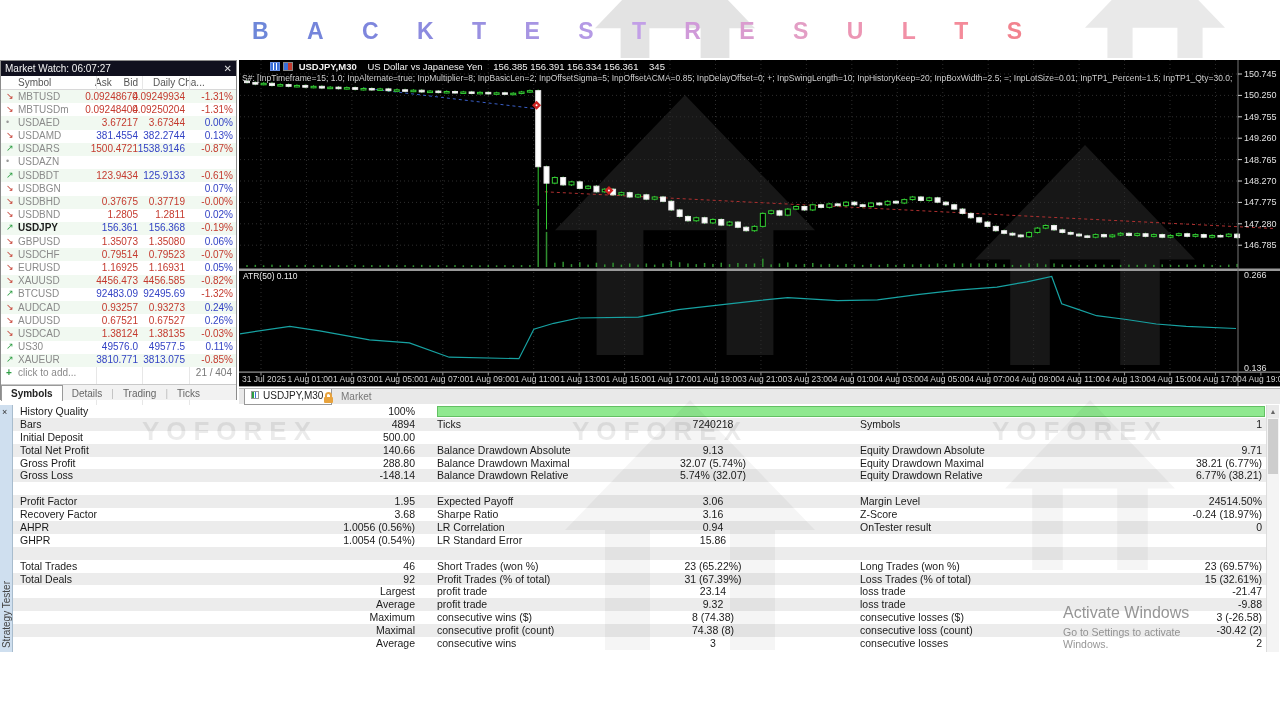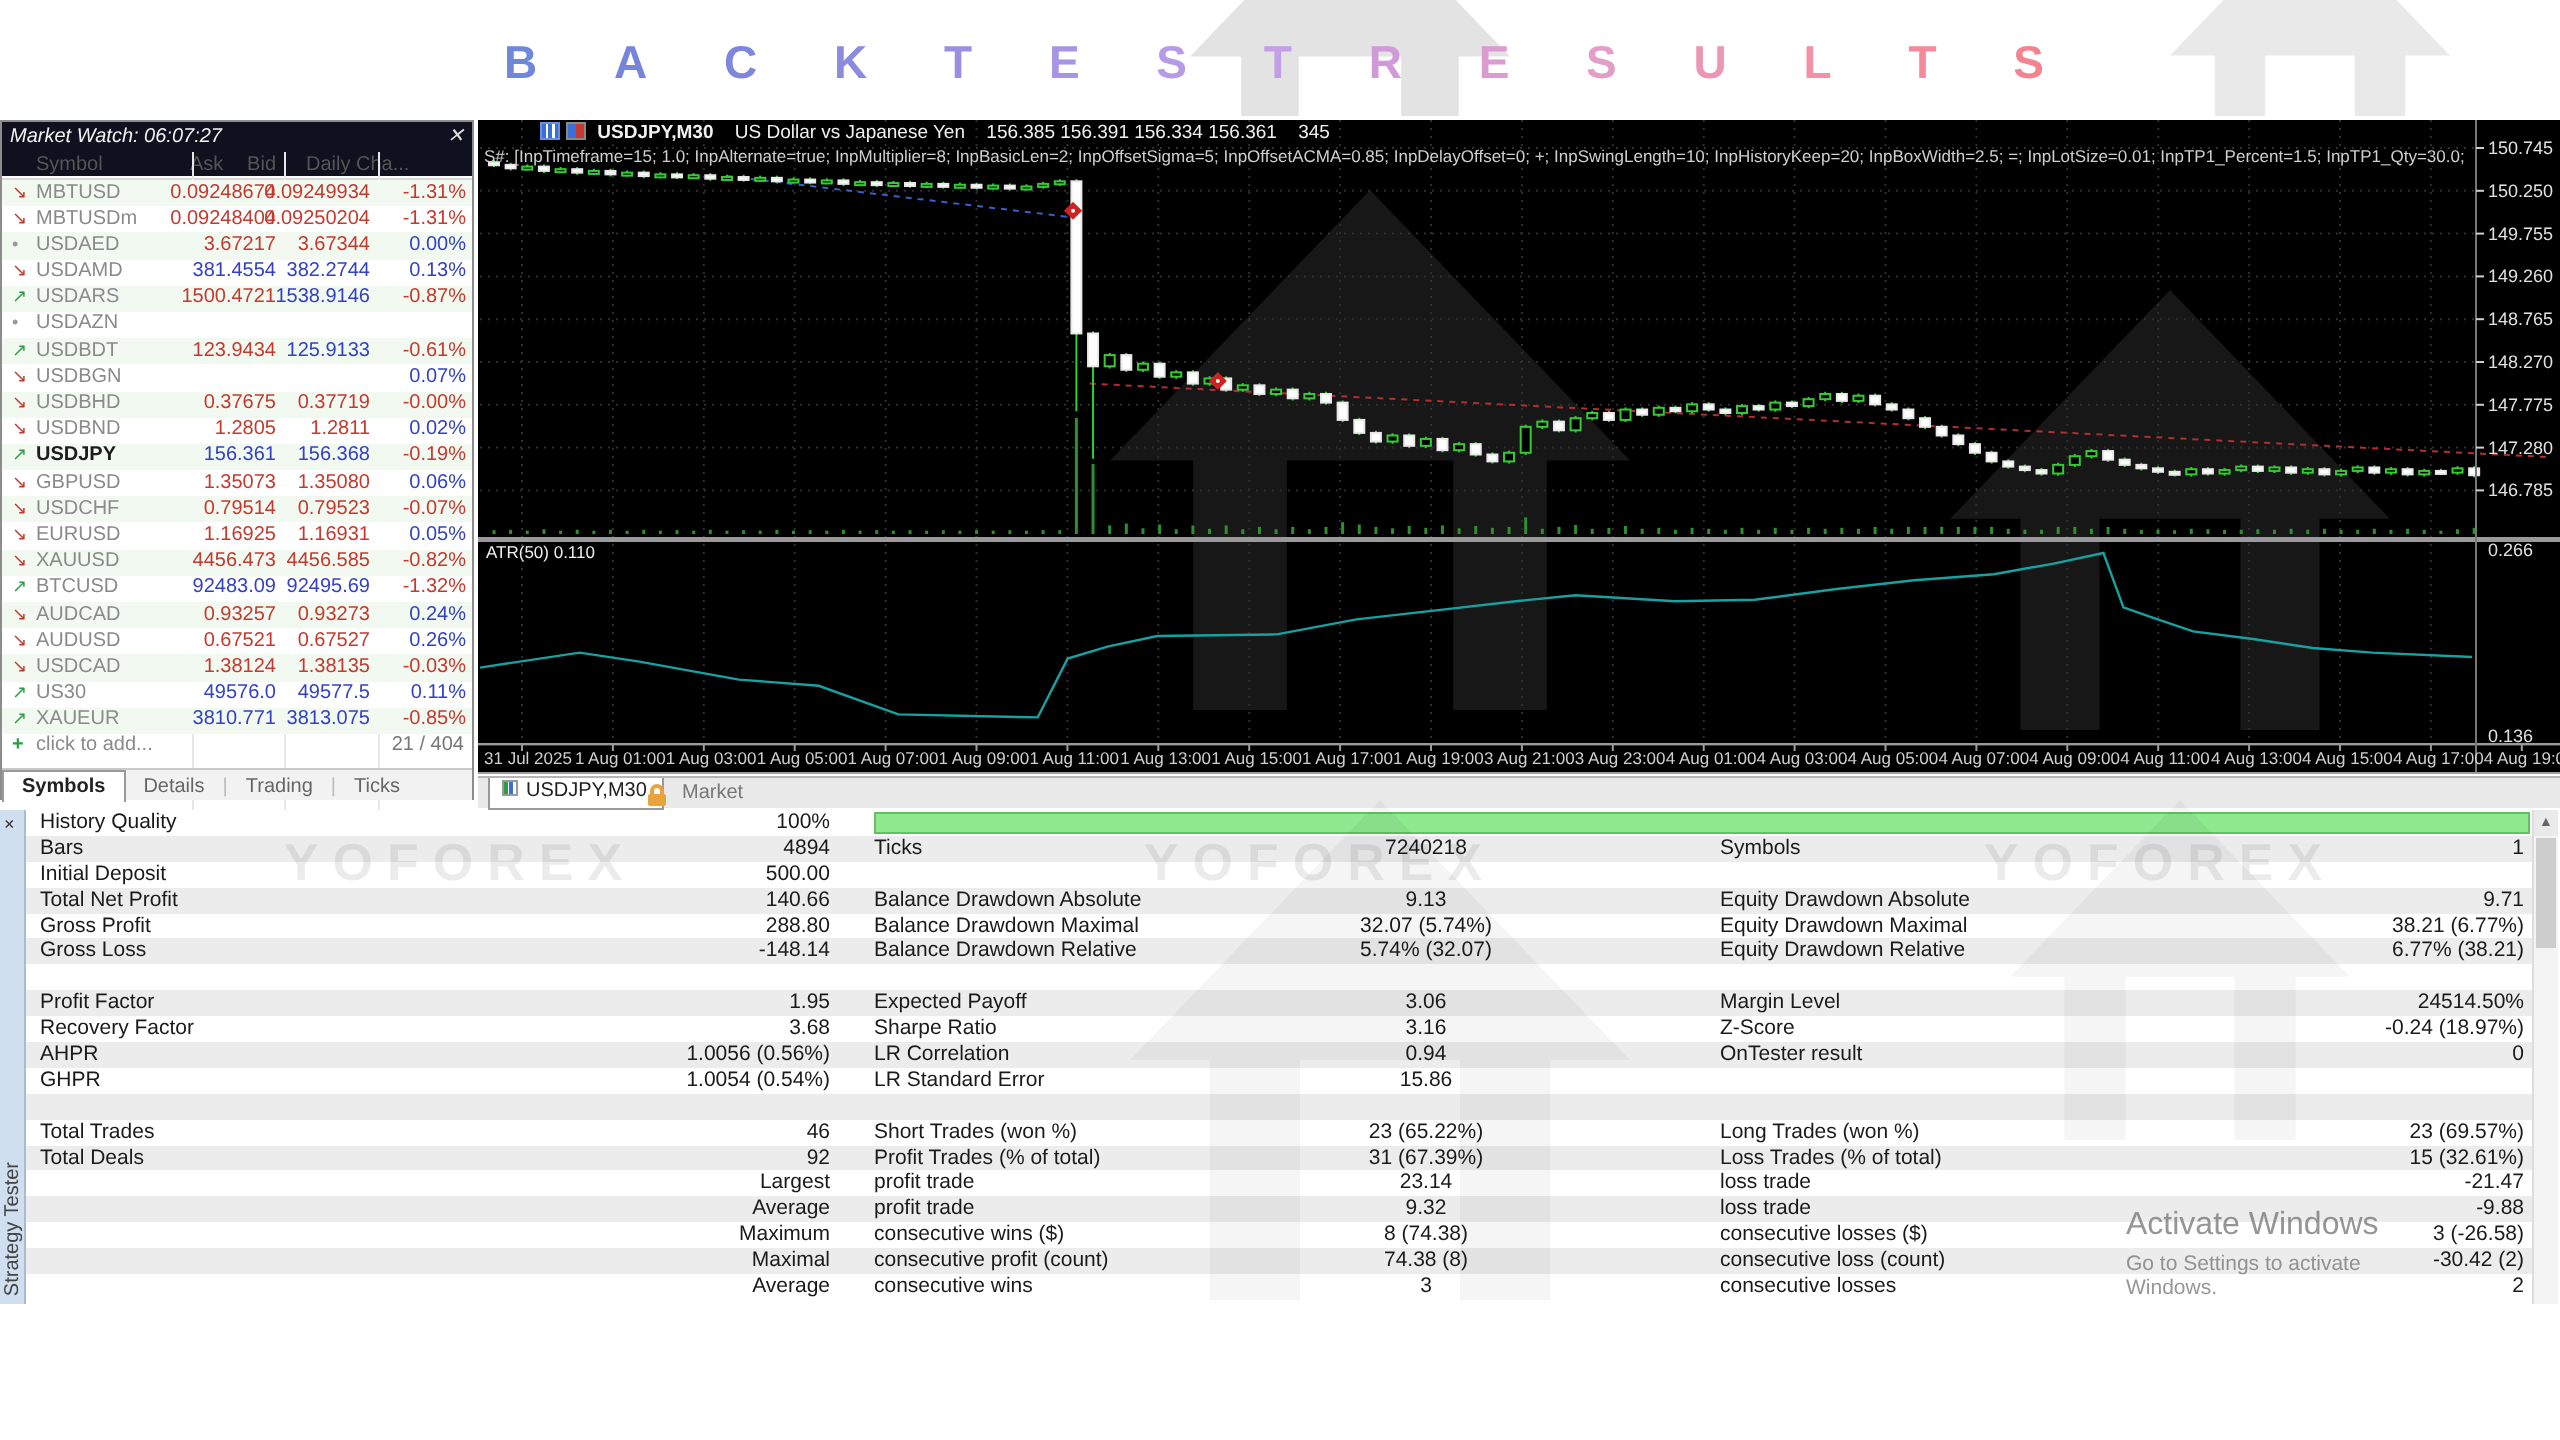--- a/index.html
+++ b/index.html
@@ -3,21 +3,21 @@
 <meta charset="utf-8">
 <style>
   html,body{margin:0;padding:0;background:#fff;}
   *{box-sizing:border-box;font-family:"Liberation Sans",sans-serif;}
   .stage{position:relative;width:1280px;height:720px;background:#fff;overflow:hidden;}
   
   .titlebar{position:absolute;left:0;top:0;width:1280px;height:58px;background:#fff;overflow:hidden;}
   .title-letters{position:absolute;left:252px;top:18px;width:770px;display:flex;justify-content:space-between;font-weight:bold;font-size:23px;}
   
   .mw{position:absolute;left:0;top:60px;width:237px;height:340px;background:#fff;border:1px solid #8c8c8c;}
-  .mw-head{position:absolute;left:0;top:0;width:235px;height:27px;background:#10101e;color:#f2f2f2;font-size:10px;line-height:15px;padding-left:4px;font-style:italic;}
+  .mw-head{position:absolute;left:0;top:0;width:235px;height:15px;background:#10101e;color:#f2f2f2;font-size:10px;line-height:15px;padding-left:4px;}
   .mw-close{position:absolute;right:4px;top:0;color:#ddd;cursor:default;font-size:10px;}
   .mw-cols{position:absolute;left:0;top:15px;width:235px;height:14px;font-size:10px;color:#555;border-bottom:1px solid #d8d8d8;}
   .mw-cols span{position:absolute;top:1px;}
   .colsep{position:absolute;top:15px;width:1px;height:351px;background:#e7e7e7;}
   .mw-rows{position:absolute;left:0;top:29px;width:235px;}
   .mw-row{position:relative;width:235px;height:13.2px;font-size:10px;}
   .mw-row span{position:absolute;top:0.5px;white-space:nowrap;}
   .mw-arrow{left:5px;font-size:9px;}
   .mw-sym{left:17px;color:#8a8a8a;}
   .mw-sym.bold{color:#1c1c1c;font-weight:bold;}

